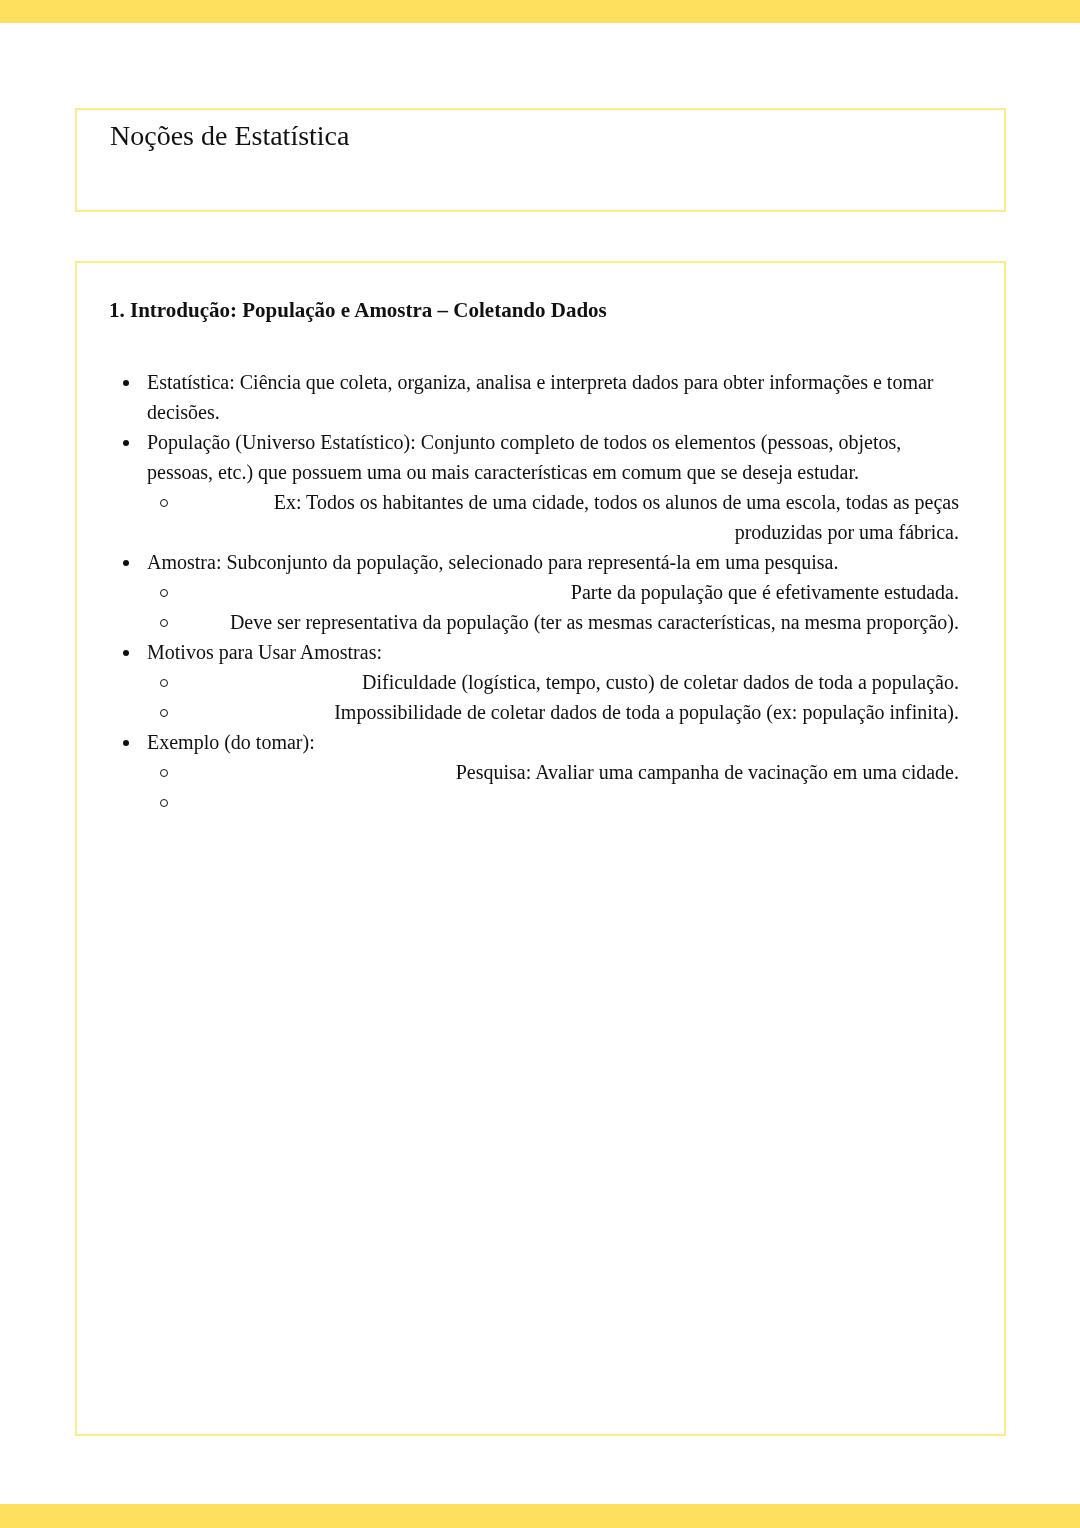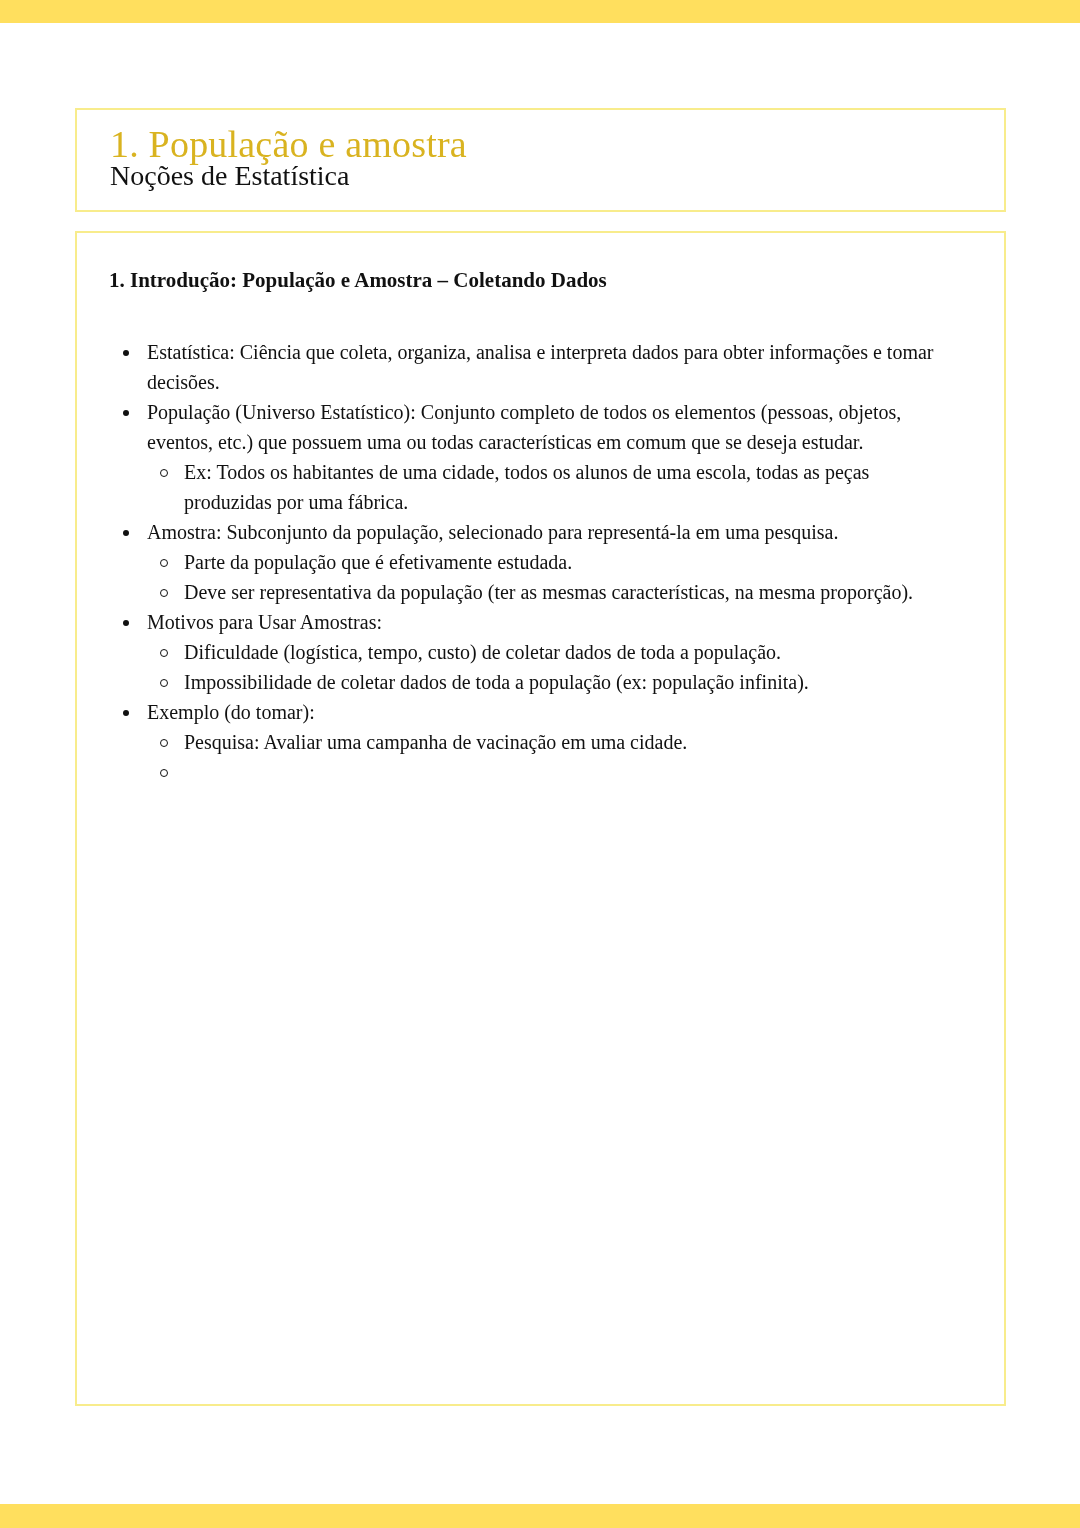--- a/index.html
+++ b/index.html
@@ -41,21 +41,21 @@
       letter-spacing: 0.2px;
     }
     .subtitle {
       font-size: 28px;
       line-height: 28px;
       color: #111111;
       margin-top: -2px;
     }
     .content-box {
       position: absolute;
-      left: 75px; top: 231px;
+      left: 75px; top: 261px;
       width: 931px; height: 1175px;
       border: 2px solid #f8ec8c;
       padding: 32px 0 0 32px;
     }
     .section-heading {
       font-size: 21px;
       font-weight: bold;
       line-height: 30px;
       color: #111111;
     }
@@ -74,20 +74,21 @@
       position: absolute;
       left: -24px;
       top: 13px;
       width: 6px; height: 6px;
       border-radius: 50%;
       background: #111111;
     }
     ul.l2 {
       list-style: none;
       padding-left: 37px;
+      text-align: right;
     }
     ul.l2 > li {
       position: relative;
       font-size: 20px;
       line-height: 30px;
     }
     ul.l2 > li > .bullet {
       position: absolute;
       left: -24px;
       top: 12px;
@@ -96,36 +97,35 @@
       border: 1.6px solid #111111;
       background: transparent;
     }
   </style>
 </head>
 <body>
 
 <div class="top-bar"></div>
 
 <div class="header-box">
-  <h1 class="title">1. População e amostra</h1>
   <div class="subtitle">Noções de Estatística</div>
 </div>
 
 <div class="content-box">
   <h2 class="section-heading">1. Introdução: População e Amostra – Coletando Dados</h2>
 
   <ul class="l1">
     <li>
       <span class="bullet"></span>
       <span>Estatística: Ciência que coleta, organiza, analisa e interpreta dados para obter informações e tomar decisões.</span>
     </li>
 
     <li>
       <span class="bullet"></span>
-      <span>População (Universo Estatístico): Conjunto completo de todos os elementos (pessoas, objetos, eventos, etc.) que possuem uma ou todas características em comum que se deseja estudar.</span>
+      <span>População (Universo Estatístico): Conjunto completo de todos os elementos (pessoas, objetos, pessoas, etc.) que possuem uma ou mais características em comum que se deseja estudar.</span>
       <ul class="l2">
         <li>
           <span class="bullet"></span>
           <span>Ex: Todos os habitantes de uma cidade, todos os alunos de uma escola, todas as peças produzidas por uma fábrica.</span>
         </li>
       </ul>
     </li>
 
     <li>
       <span class="bullet"></span>

